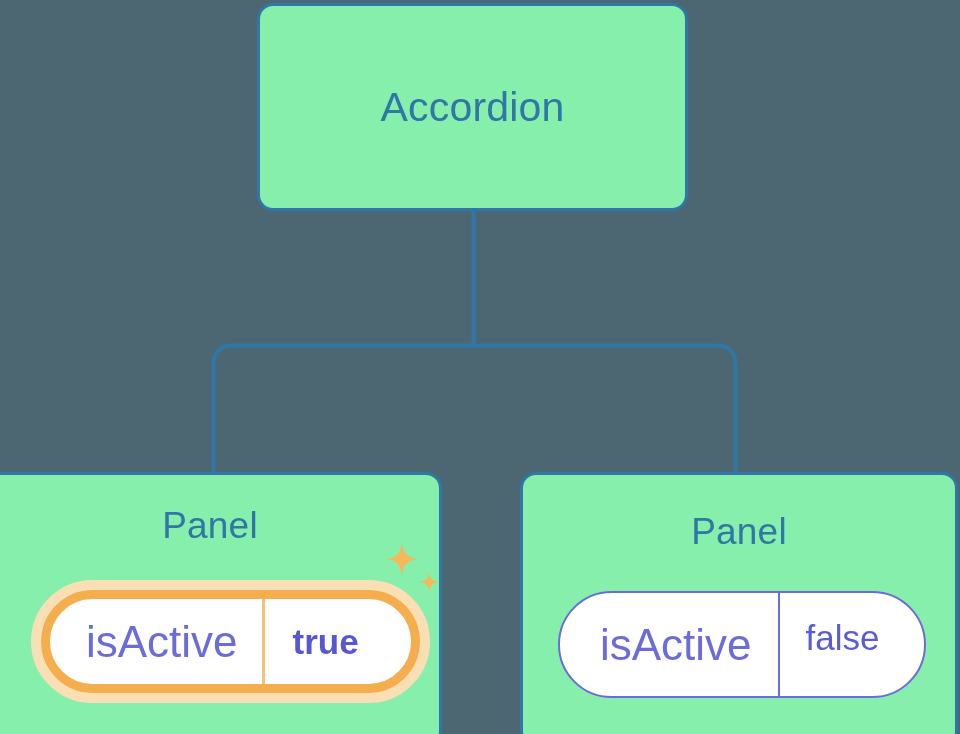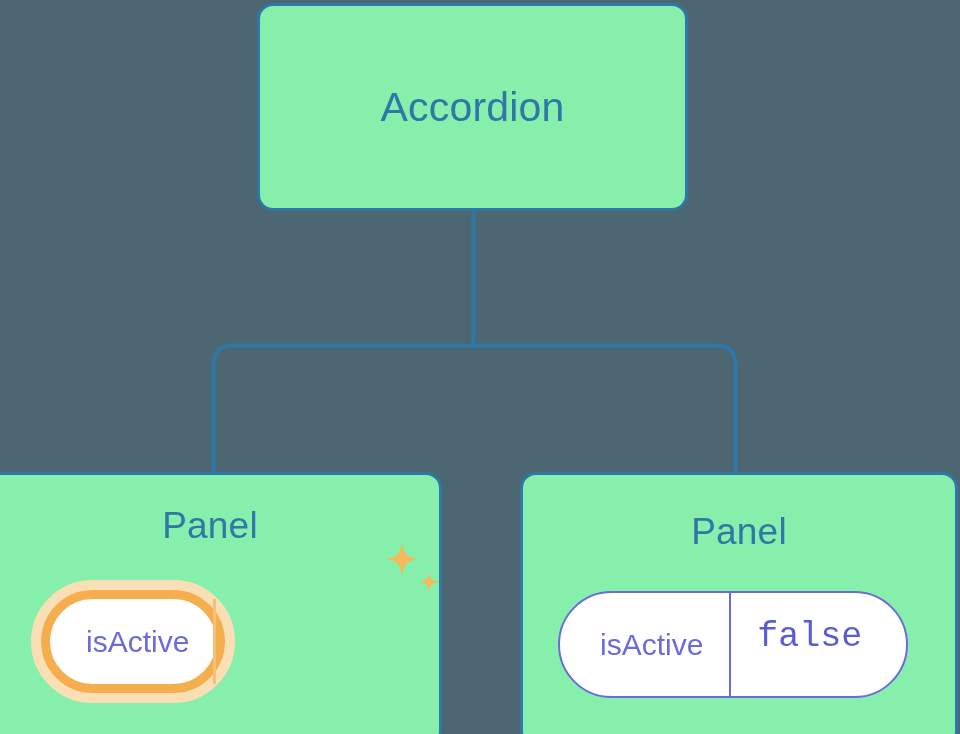--- a/index.html
+++ b/index.html
@@ -125,21 +125,20 @@
     justify-content: center;
     padding: 0 26px 0 40px;
     border-right: 2px solid #6b6bdb;
   }
 
   .prop-pill.plain .prop-val {
     display: flex;
     align-items: center;
     justify-content: flex-end;
     padding: 0 44px 14px 26px;
-    font-family: Liberation Mono, monospace;
   }
 
   
   .prop-pill.highlight {
     border: 10px solid #fbdfb4;
     border-radius: 999px;
     padding: 0;
     height: 123px;
   }
 
@@ -163,21 +162,21 @@
 
   .prop-pill.highlight .prop-val {
     display: flex;
     align-items: center;
     justify-content: center;
     padding: 0 52px 0 28px;
   }
 
   .prop-key-text {
     color: #6b6bdb;
-    font-size: 30px;
+    font-size: 44px;
     font-weight: 400;
     line-height: 1;
     white-space: nowrap;
   }
 
   .prop-val-text {
     color: #5b5bd6;
     font-size: 35px;
     font-weight: 400;
     line-height: 1;
@@ -216,20 +215,23 @@
   </div>
 
   <div class="node-card" id="node-panel-left">
     <span class="node-title">Panel</span>
 
     <div class="prop-pill-wrap" id="prop-pill-left-wrap">
       <div class="prop-pill highlight">
         <div class="pill-inner">
           <div class="prop-key">
             <span class="prop-key-text">isActive</span>
+          </div>
+          <div class="prop-val">
+            <span class="prop-val-text bold">true</span>
           </div>
         </div>
       </div>
     </div>
   </div>
 
   <svg id="sparkle-group" viewBox="0 0 70 70" width="70" height="70">
 
     <path d="M24 4 C25.6 16.2 28.8 19.4 41 21 C28.8 22.6 25.6 25.8 24 38 C22.4 25.8 19.2 22.6 7 21 C19.2 19.4 22.4 16.2 24 4 Z" fill="#f7b75a"></path>
 

